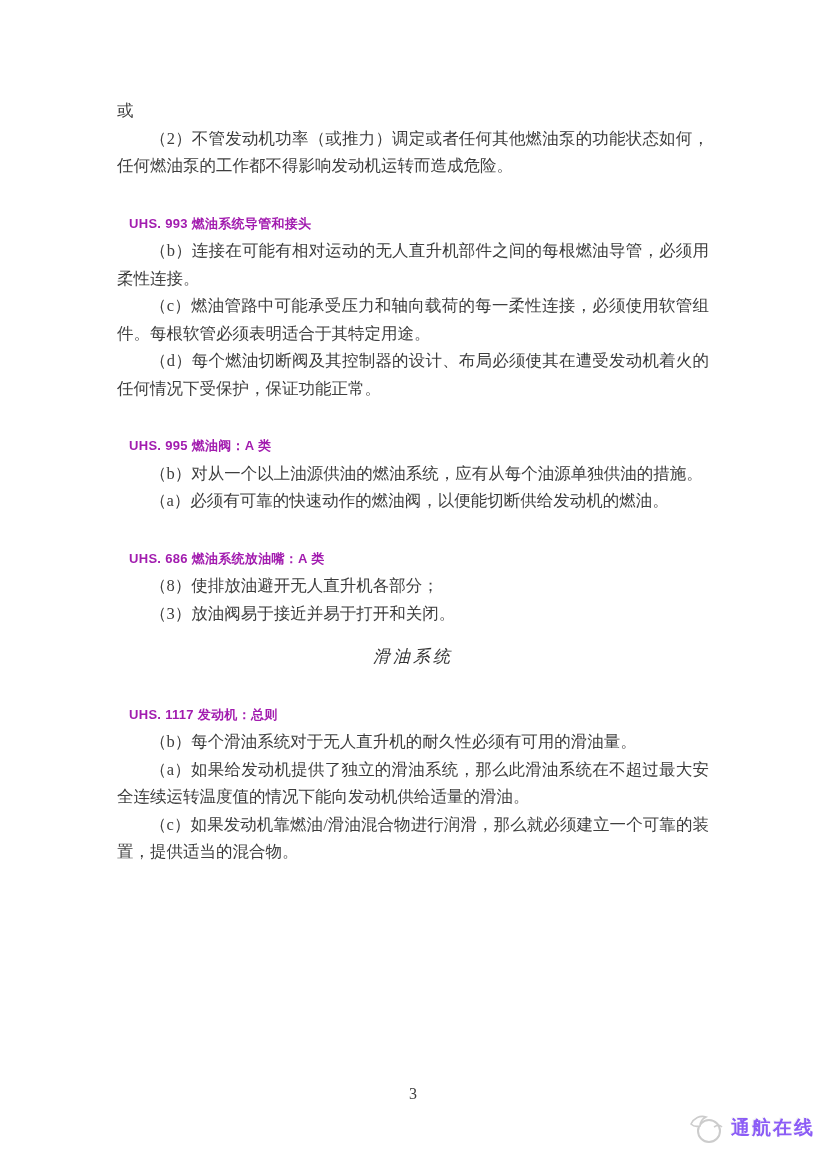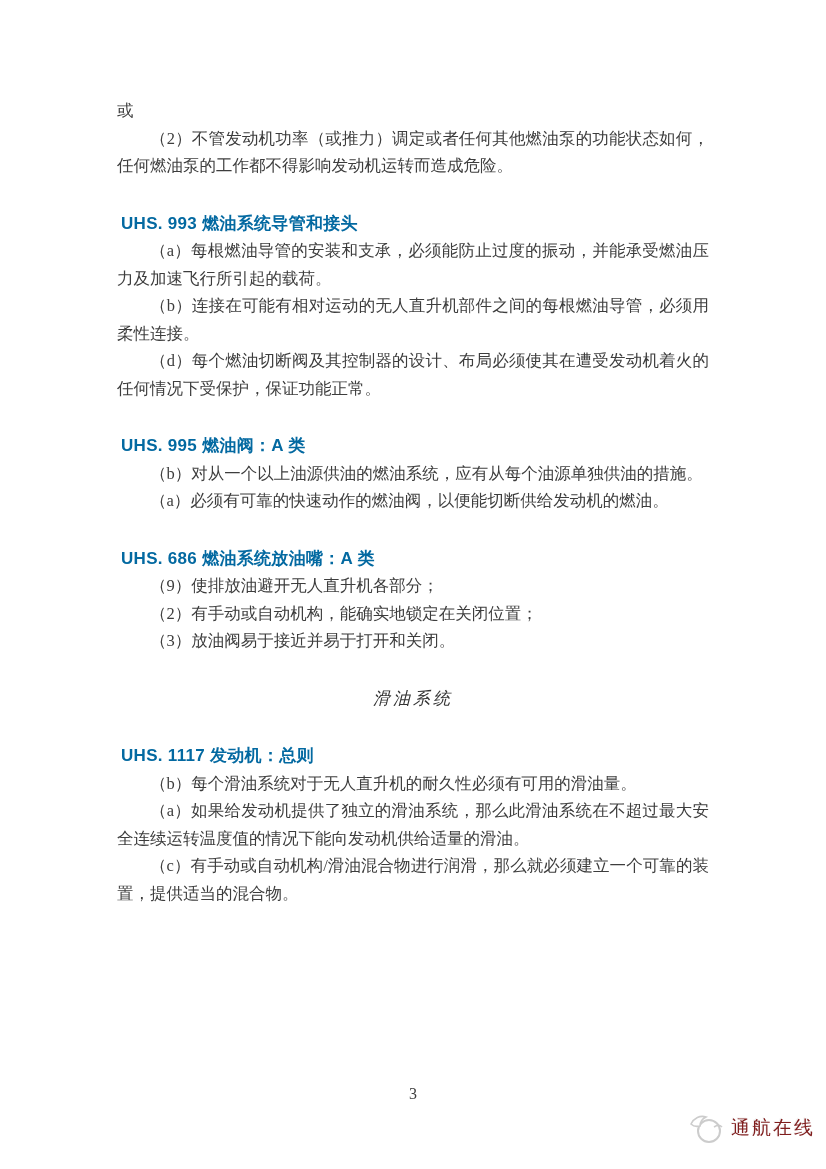--- a/index.html
+++ b/index.html
@@ -21,30 +21,30 @@
     margin: 0;
     font-size: 16.5px;
     line-height: 27.5px;
     color: #3d3d3d;
     text-align: justify;
     text-indent: 2em;
     font-family: "Liberation Serif", "DejaVu Serif", serif;
   }
   .content p.no-indent { text-indent: 0; }
   .content h3 {
-    margin: 30px 0 0 4px;
+    margin: 30px 0 0 12px;
     font-family: "Liberation Sans", "DejaVu Sans", sans-serif;
     font-weight: 700;
-    font-size: 17px;
+    font-size: 13px;
     line-height: 27.5px;
-    color: #0369a1;
+    color: #a21caf;
     letter-spacing: 0.3px;
   }
   .subheading {
-    margin-top: 30px;
+    margin-top: 16px;
     font-size: 17px;
     line-height: 27.5px;
     color: #333333;
     text-align: center;
     font-style: italic;
     letter-spacing: 3px;
     font-family: "Liberation Serif", "DejaVu Serif", serif;
   }
   .page-number {
     position: absolute;
@@ -61,59 +61,58 @@
     position: absolute;
     right: 11px;
     bottom: 23px;
     display: flex;
     align-items: center;
     gap: 4px;
     color: #c9c9c9;
   }
   .watermark .wm-text {
     font-family: "Liberation Sans", "DejaVu Sans", sans-serif;
-    font-weight: 400;
+    font-weight: 700;
     font-size: 19px;
     letter-spacing: 2px;
-    color: #7f1d1d;
+    color: #8b5cf6;
     text-shadow: 1px 1px 0 #ffffff, -1px -1px 0 #f2f2f2;
     white-space: nowrap;
   }
   .watermark svg { display: block; }
 </style>
 </head>
 <body>
 
 <div class="page">
 
   <div class="content">
 
     <p class="no-indent">或</p>
     <p>（2）不管发动机功率（或推力）调定或者任何其他燃油泵的功能状态如何，任何燃油泵的工作都不得影响发动机运转而造成危险。</p>
 
     <h3>UHS. 993 燃油系统导管和接头</h3>
-    <p>（a）每根燃油导管的安装和支承，必须能防止过度的振动，并能承受燃油压力及加速飞行所引起的载荷。</p>
     <p>（b）连接在可能有相对运动的无人直升机部件之间的每根燃油导管，必须用柔性连接。</p>
+    <p>（c）燃油管路中可能承受压力和轴向载荷的每一柔性连接，必须使用软管组件。每根软管必须表明适合于其特定用途。</p>
     <p>（d）每个燃油切断阀及其控制器的设计、布局必须使其在遭受发动机着火的任何情况下受保护，保证功能正常。</p>
 
     <h3>UHS. 995 燃油阀：A 类</h3>
     <p>（b）对从一个以上油源供油的燃油系统，应有从每个油源单独供油的措施。</p>
     <p>（a）必须有可靠的快速动作的燃油阀，以便能切断供给发动机的燃油。</p>
 
     <h3>UHS. 686 燃油系统放油嘴：A 类</h3>
-    <p>（9）使排放油避开无人直升机各部分；</p>
-    <p>（2）有手动或自动机构，能确实地锁定在关闭位置；</p>
+    <p>（8）使排放油避开无人直升机各部分；</p>
     <p>（3）放油阀易于接近并易于打开和关闭。</p>
 
     <div class="subheading">滑油系统</div>
 
     <h3>UHS. 1117 发动机：总则</h3>
     <p>（b）每个滑油系统对于无人直升机的耐久性必须有可用的滑油量。</p>
     <p>（a）如果给发动机提供了独立的滑油系统，那么此滑油系统在不超过最大安全连续运转温度值的情况下能向发动机供给适量的滑油。</p>
-    <p>（c）有手动或自动机构/滑油混合物进行润滑，那么就必须建立一个可靠的装置，提供适当的混合物。</p>
+    <p>（c）如果发动机靠燃油/滑油混合物进行润滑，那么就必须建立一个可靠的装置，提供适当的混合物。</p>
 
   </div>
 
   <div class="page-number">3</div>
 
   <div class="watermark">
     <span>
       <svg width="40" height="36" viewBox="0 0 40 36" fill="none">
         <circle cx="22" cy="21" r="11" stroke="#cccccc" stroke-width="2"></circle>
         <path d="M4 14 C7 8, 13 5, 19 7 C15 9, 13 12, 13 16 C9 17, 6 16, 4 14 Z" stroke="#cccccc" stroke-width="1.6" fill="#ffffff"></path>

